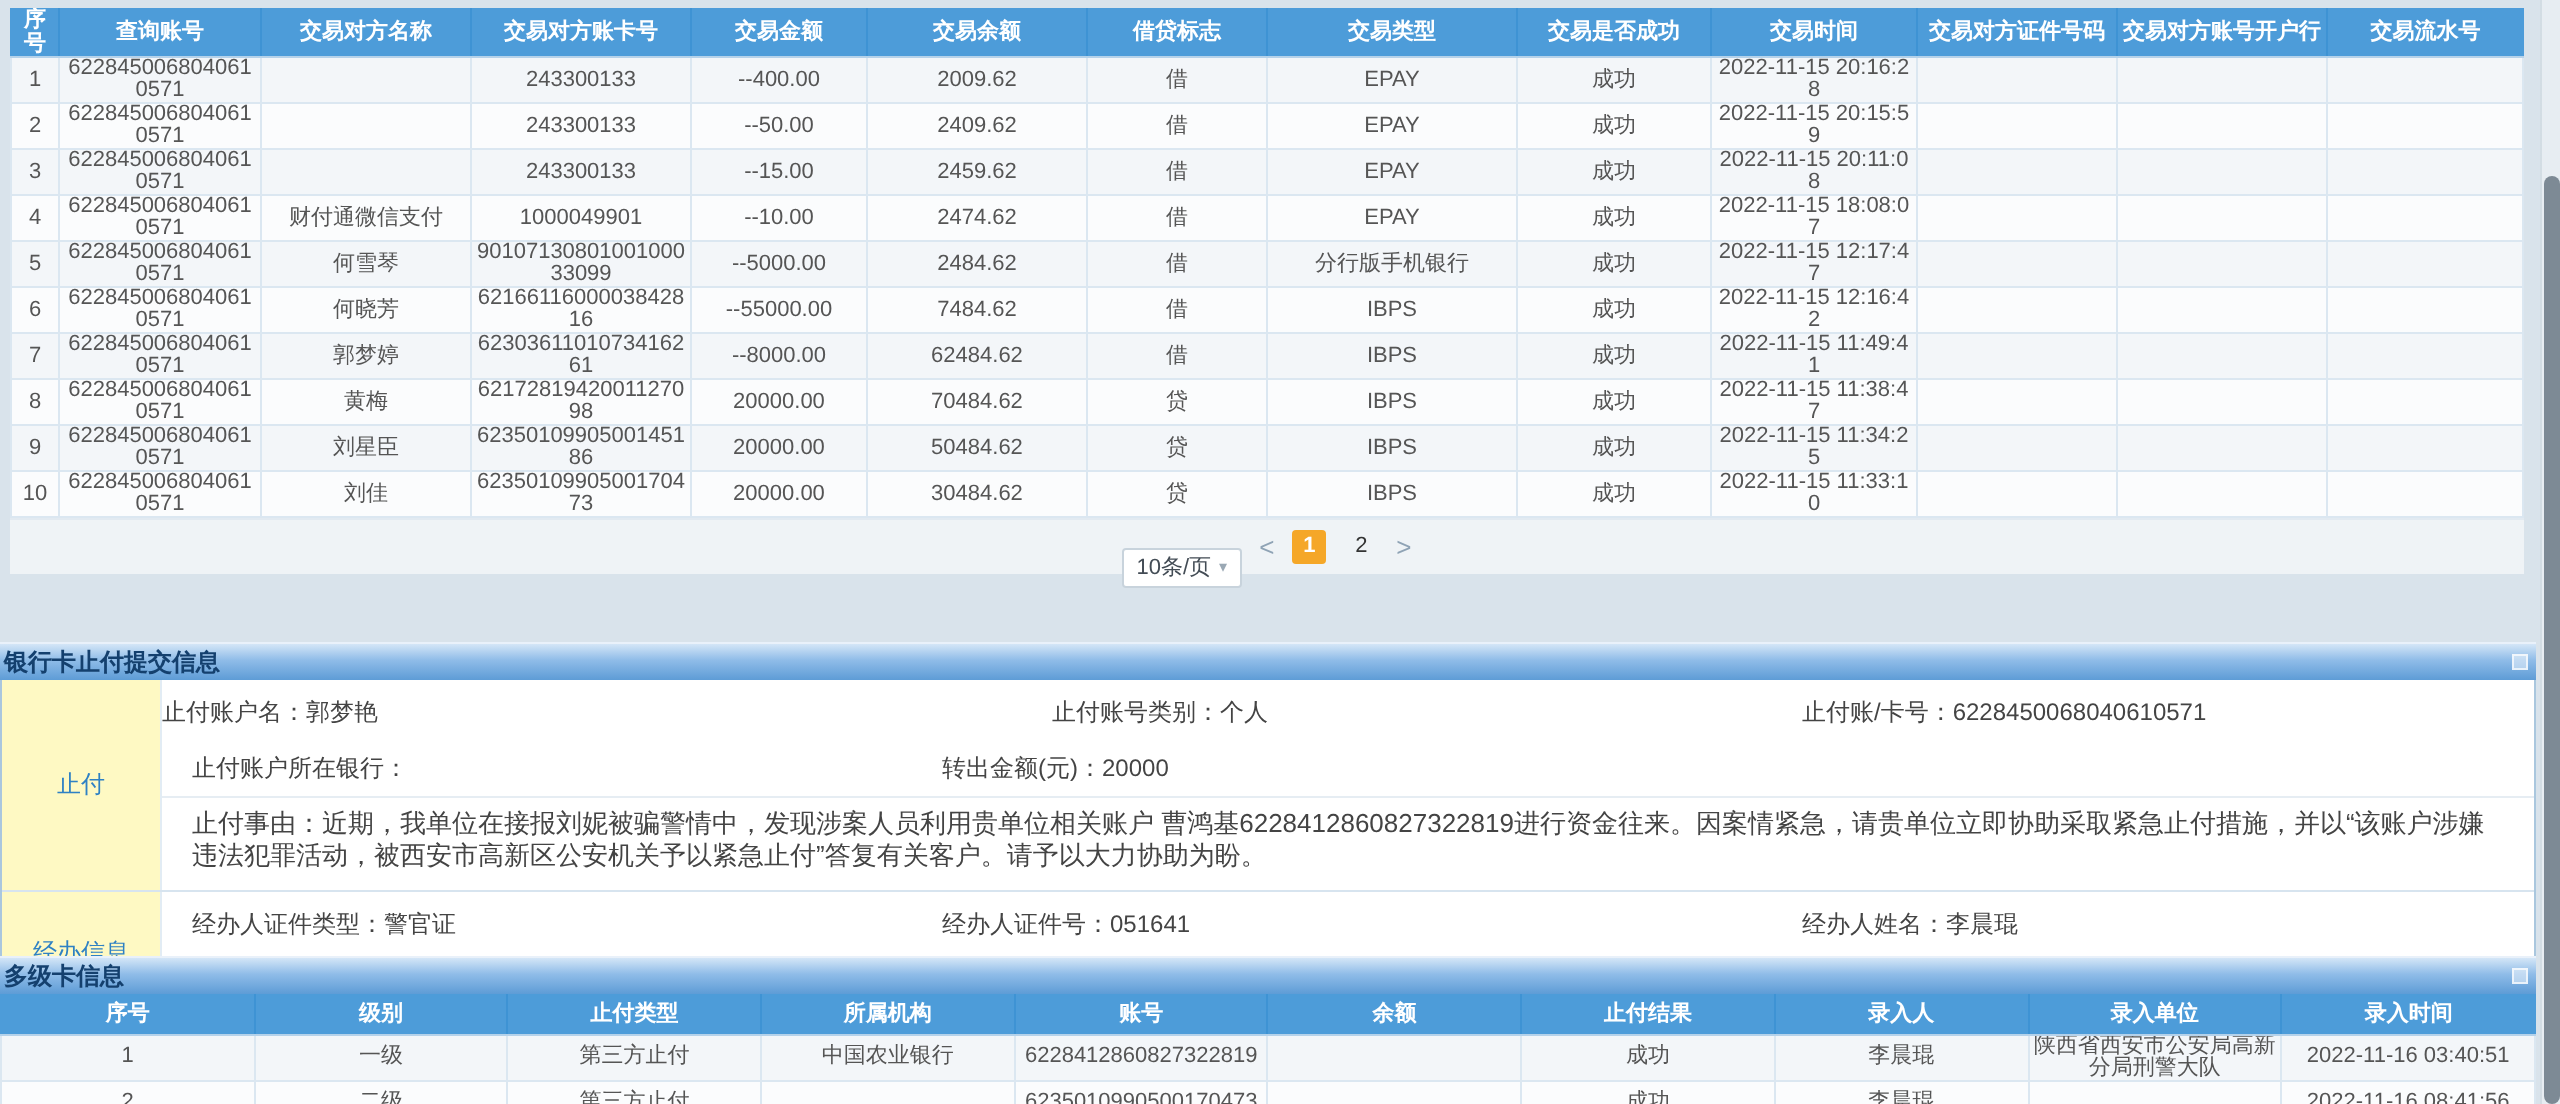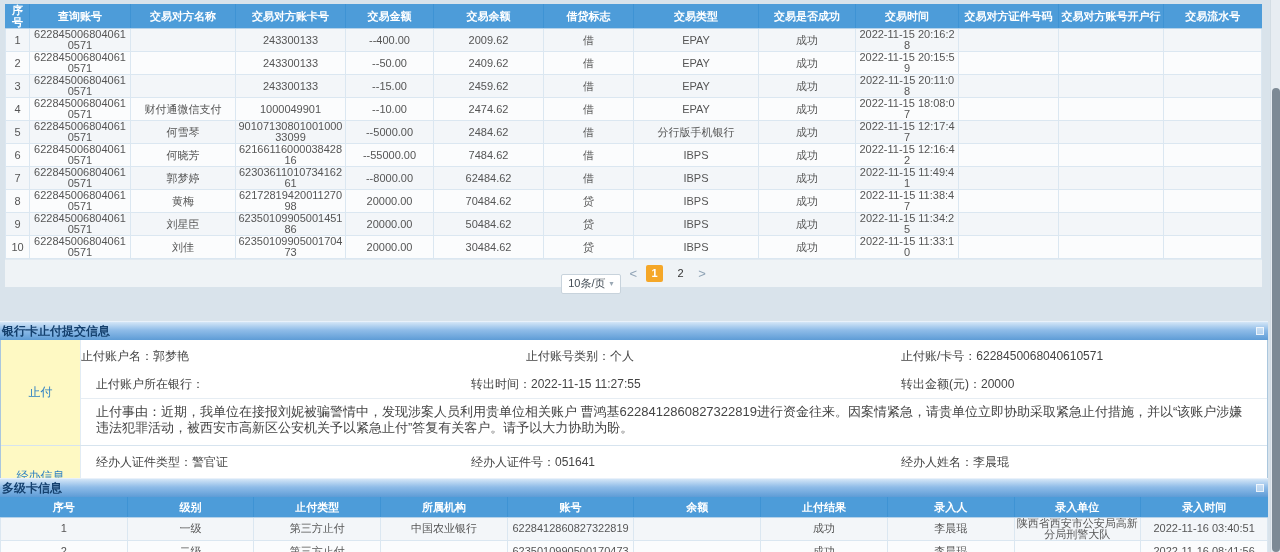--- a/index.html
+++ b/index.html
@@ -288,21 +288,20 @@
       <div class="group">
         <div class="group-label">止付</div>
         <div class="group-content">
           <div class="field-row">
             <div class="f f2">止付账户名：郭梦艳</div>
             <div class="f f1">止付账号类别：个人</div>
             <div class="f f3">止付账/卡号：6228450068040610571</div>
           </div>
           <div class="field-row">
             <div class="f f1">止付账户所在银行：</div>
-            <div class="f f2">转出时间：2022-11-15 11:27:55</div>
             <div class="f f3">转出金额(元)：20000</div>
           </div>
           <div class="reason">止付事由：近期，我单位在接报刘妮被骗警情中，发现涉案人员利用贵单位相关账户 曹鸿基6228412860827322819进行资金往来。因案情紧急，请贵单位立即协助采取紧急止付措施，并以“该账户涉嫌违法犯罪活动，被西安市高新区公安机关予以紧急止付”答复有关客户。请予以大力协助为盼。</div>
         </div>
       </div>
       <div class="group group2">
         <div class="group-label">经办信息</div>
         <div class="group-content">
           <div class="field-row">
             <div class="f f1">经办人证件类型：警官证</div>

